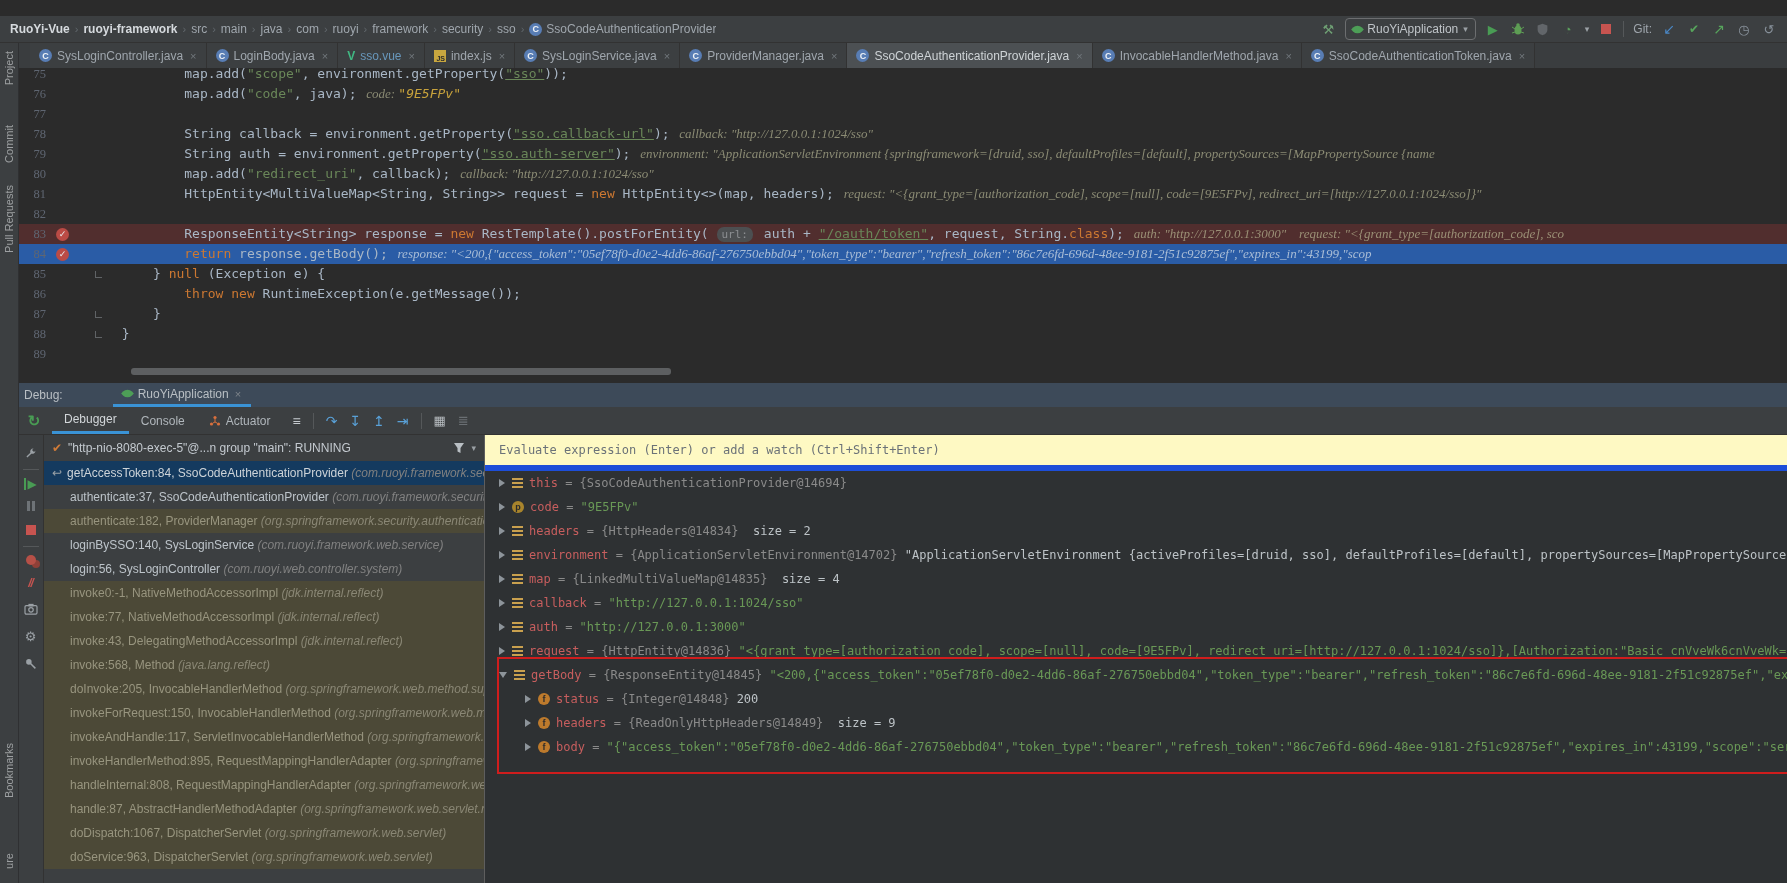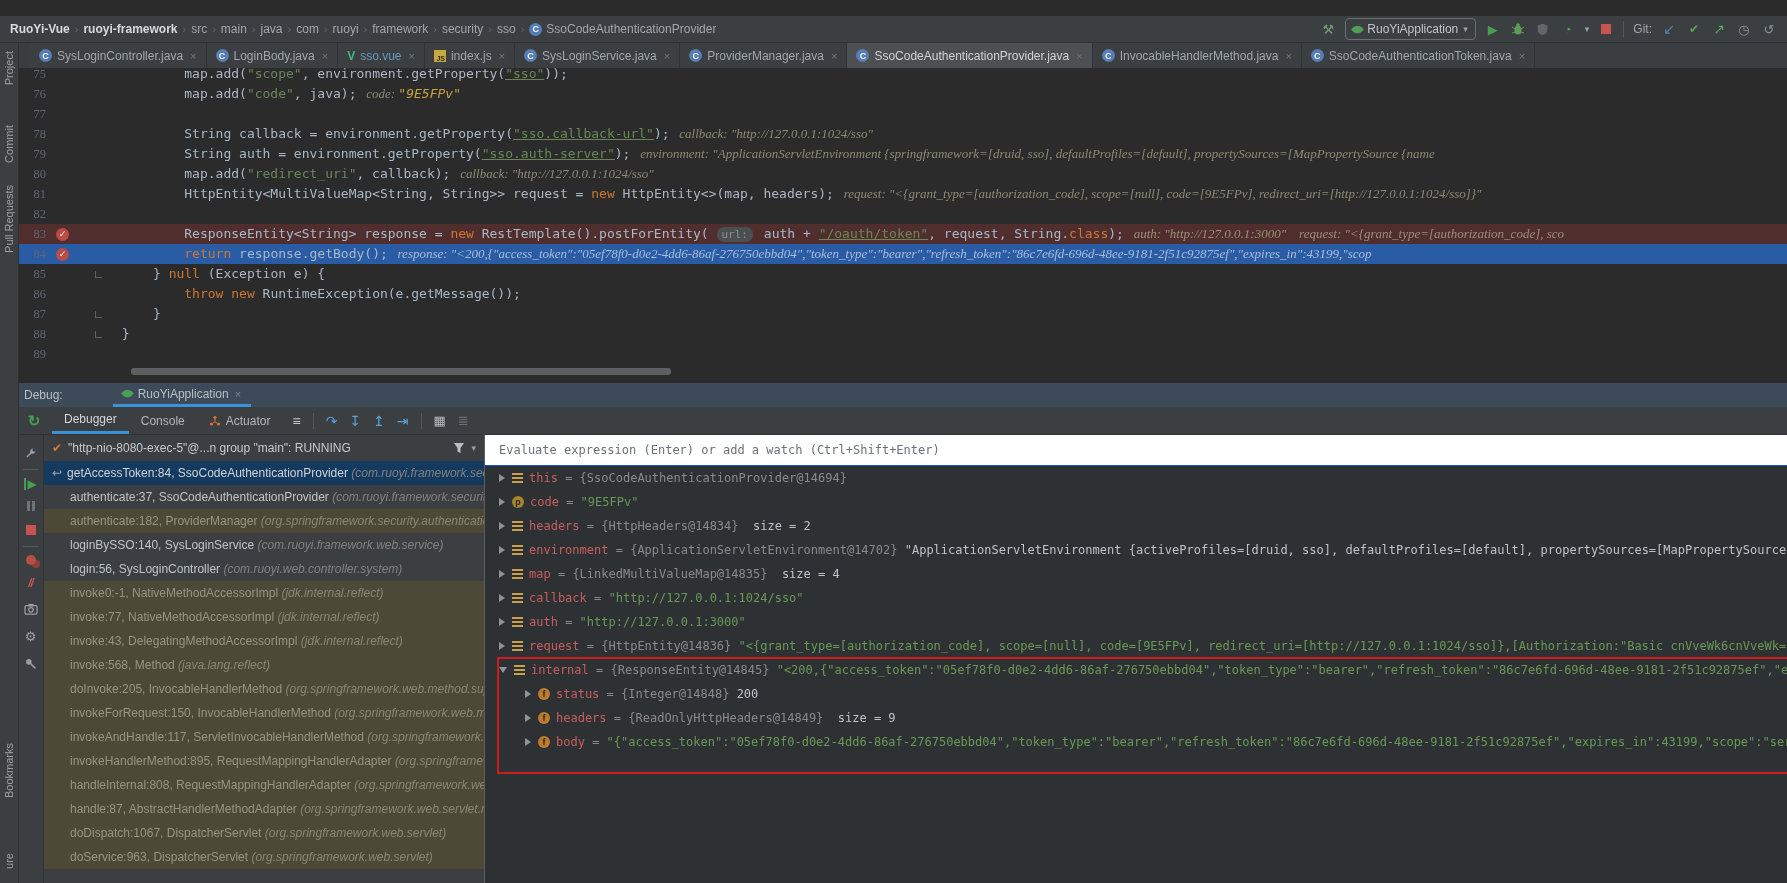--- a/index.html
+++ b/index.html
@@ -112,21 +112,21 @@
   .funnel{margin-left:auto;}
   .frow{height:24px;line-height:24px;padding-left:26px;white-space:nowrap;overflow:hidden;color:#bdc4ca;position:relative;}
   .frow .pkg{color:#818181;font-style:italic;}
   .frow.sel{background:#143a5f;color:#cdd3d8;padding-left:8px;}
   .frow.lib{background:#4c4937;color:#98957f;}
   .frow.lib .pkg{color:#8a8775;}
   .retarrow{color:#9aa1a7;margin-right:5px;font-size:12px;}
   
   .vars{position:absolute;left:485px;top:0;right:0;height:100%;background:#2e3133;overflow:hidden;}
   .watchrow{height:30px;line-height:30px;padding-left:14px;color:#6b7278;font-family:"DejaVu Sans Mono",monospace;
-            font-size:12px;border-bottom:1px solid #1d4ed8;white-space:nowrap;overflow:hidden;background:#ffffff;}
+            font-size:12px;border-bottom:6px solid #1d4ed8;white-space:nowrap;overflow:hidden;background:#fef9c3;}
   .vrow{height:24px;display:flex;align-items:center;padding-left:14px;white-space:pre;overflow:hidden;
         font-family:"DejaVu Sans Mono",monospace;font-size:12px;}
   .vrow.child{padding-left:40px;}
   .chev-r{width:0;height:0;border-left:6px solid #8d949a;border-top:4px solid transparent;border-bottom:4px solid transparent;
           margin-right:7px;flex-shrink:0;}
   .chev-d{width:0;height:0;border-top:6px solid #8d949a;border-left:4px solid transparent;border-right:4px solid transparent;
           margin-right:7px;flex-shrink:0;}
   .ic-bars{width:11px;height:10px;margin-right:6px;flex-shrink:0;
            background:repeating-linear-gradient(#c9a04e 0 2px,transparent 2px 4px);}
   .ic-circ{width:12px;height:12px;border-radius:50%;color:#2b2b2b;font-size:9px;font-weight:bold;display:inline-flex;
@@ -401,21 +401,21 @@
       </div>
       <div id="varslist">
           <div class="vrow"><span class="chev-r"></span><span class="ic-bars"></span><span class="vname">this</span><span class="veq"> = </span><span class="vref">{SsoCodeAuthenticationProvider@14694} </span></div>
           <div class="vrow"><span class="chev-r"></span><span class="ic-circ p">p</span><span class="vname">code</span><span class="veq"> = </span><span class="vstr">"9E5FPv"</span></div>
           <div class="vrow"><span class="chev-r"></span><span class="ic-bars"></span><span class="vname">headers</span><span class="veq"> = </span><span class="vref">{HttpHeaders@14834} </span><span class="vextra"> size = 2</span></div>
           <div class="vrow"><span class="chev-r"></span><span class="ic-bars"></span><span class="vname">environment</span><span class="veq"> = </span><span class="vref">{ApplicationServletEnvironment@14702} </span><span class="vplain">"ApplicationServletEnvironment {activeProfiles=[druid, sso], defaultProfiles=[default], propertySources=[MapPropertySource {name</span></div>
           <div class="vrow"><span class="chev-r"></span><span class="ic-bars"></span><span class="vname">map</span><span class="veq"> = </span><span class="vref">{LinkedMultiValueMap@14835} </span><span class="vextra"> size = 4</span></div>
           <div class="vrow"><span class="chev-r"></span><span class="ic-bars"></span><span class="vname">callback</span><span class="veq"> = </span><span class="vstr">"http://127.0.0.1:1024/sso"</span></div>
           <div class="vrow"><span class="chev-r"></span><span class="ic-bars"></span><span class="vname">auth</span><span class="veq"> = </span><span class="vstr">"http://127.0.0.1:3000"</span></div>
           <div class="vrow"><span class="chev-r"></span><span class="ic-bars"></span><span class="vname">request</span><span class="veq"> = </span><span class="vref">{HttpEntity@14836} </span><span class="vstr">"&lt;{grant_type=[authorization_code], scope=[null], code=[9E5FPv], redirect_uri=[http://127.0.0.1:1024/sso]},[Authorization:"Basic cnVveWk6cnVveWk=", Content</span></div>
-          <div class="vrow"><span class="chev-d"></span><span class="ic-bars"></span><span class="vname">internal</span><span class="veq"> = </span><span class="vref">{ResponseEntity@14845} </span><span class="vstr">"&lt;200,{"access_token":"05ef78f0-d0e2-4dd6-86af-276750ebbd04","token_type":"bearer","refresh_token":"86c7e6fd-696d-48ee-9181-2f51c92875ef","exp</span></div>
+          <div class="vrow"><span class="chev-d"></span><span class="ic-bars"></span><span class="vname">getBody</span><span class="veq"> = </span><span class="vref">{ResponseEntity@14845} </span><span class="vstr">"&lt;200,{"access_token":"05ef78f0-d0e2-4dd6-86af-276750ebbd04","token_type":"bearer","refresh_token":"86c7e6fd-696d-48ee-9181-2f51c92875ef","exp</span></div>
           <div class="vrow child"><span class="chev-r"></span><span class="ic-circ f">f</span><span class="vname">status</span><span class="veq"> = </span><span class="vref">{Integer@14848} </span><span class="vplain">200</span></div>
           <div class="vrow child"><span class="chev-r"></span><span class="ic-circ f">f</span><span class="vname">headers</span><span class="veq"> = </span><span class="vref">{ReadOnlyHttpHeaders@14849} </span><span class="vextra"> size = 9</span></div>
           <div class="vrow child"><span class="chev-r"></span><span class="ic-circ f">f</span><span class="vname">body</span><span class="veq"> = </span><span class="vstr">"{"access_token":"05ef78f0-d0e2-4dd6-86af-276750ebbd04","token_type":"bearer","refresh_token":"86c7e6fd-696d-48ee-9181-2f51c92875ef","expires_in":43199,"scope":"server","</span></div>
         </div>
       <div class="redbox"></div>
     </div>
   </div>
 
   <div class="stripe">
     <span class="slabel" style="top:8px;">Project</span>

